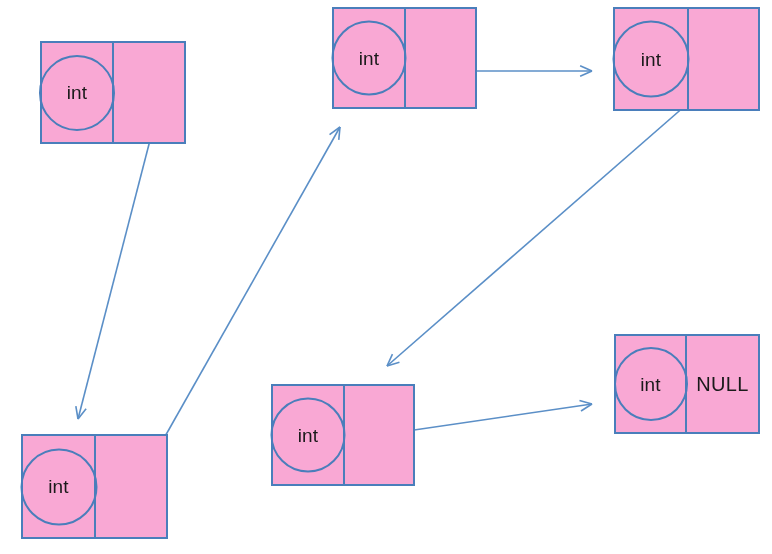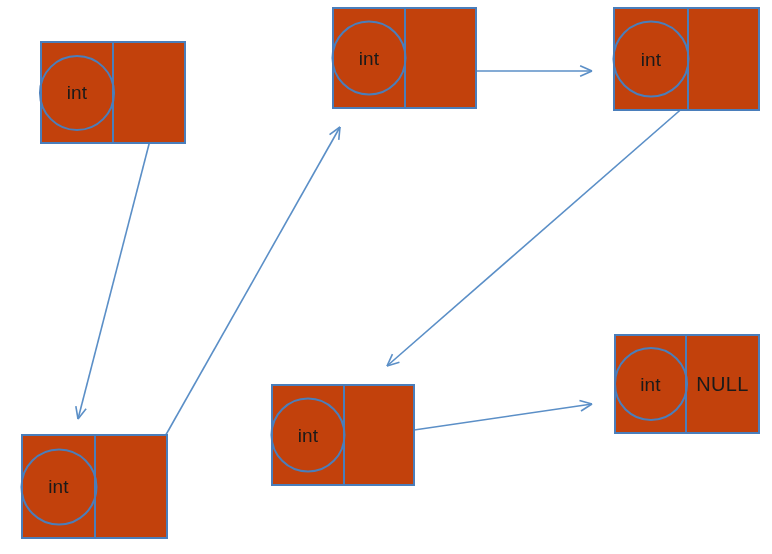--- a/index.html
+++ b/index.html
@@ -22,21 +22,21 @@
     left: 0;
     top: 0;
     width: 772px;
     height: 554px;
     pointer-events: none;
   }
   .node {
     position: absolute;
     box-sizing: border-box;
     border: 2px solid #4A7EBB;
-    background: #c2410c;
+    background: #f9a8d4;
     display: flex;
     flex-direction: row;
     align-items: stretch;
   }
   .cell-data {
     position: relative;
     box-sizing: border-box;
     border-right: 2px solid #4A7EBB;
     display: flex;
     align-items: center;

